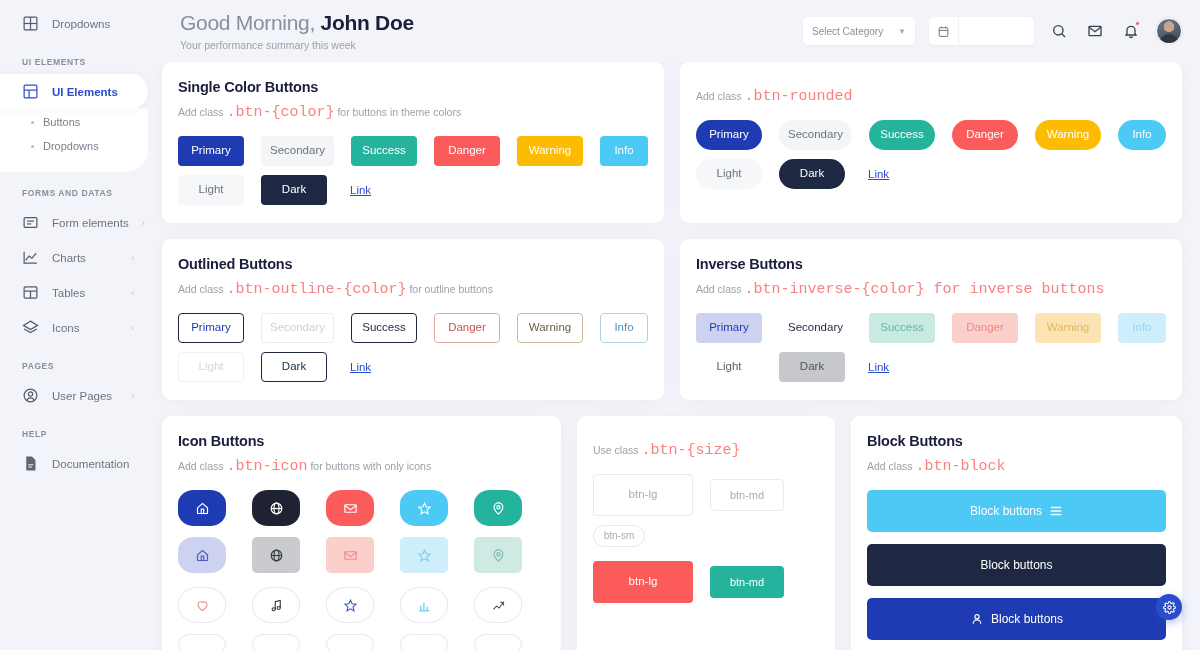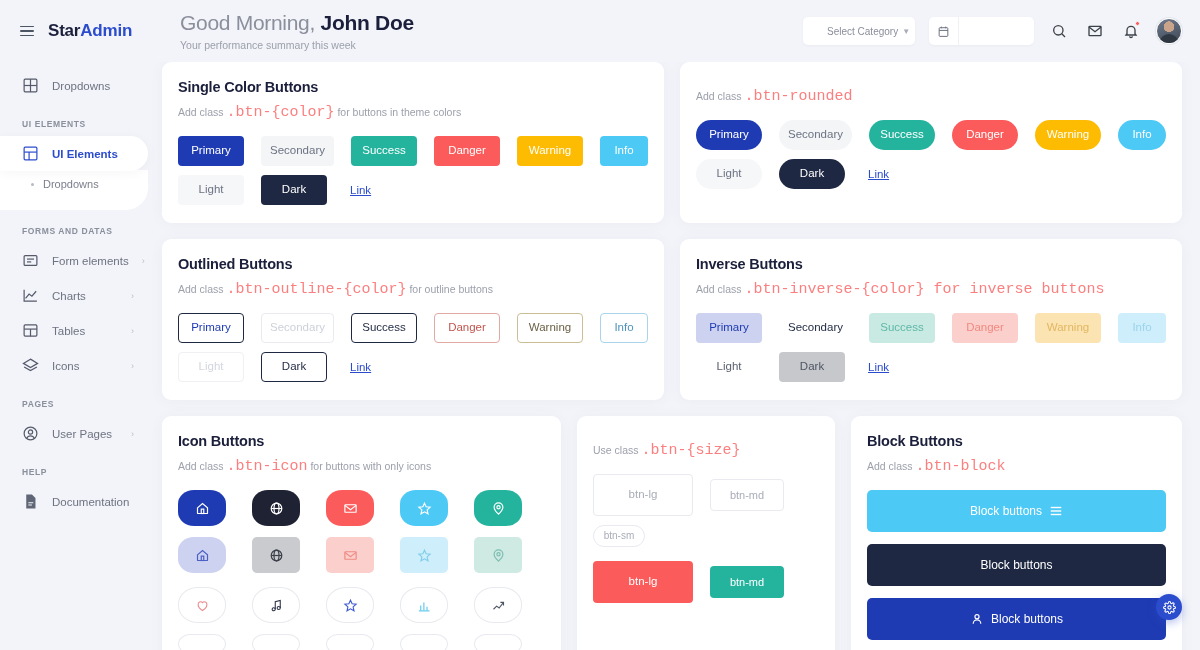--- a/index.html
+++ b/index.html
@@ -65,21 +65,21 @@
     height: 62px; display: flex; align-items: center;
     padding: 0 18px 0 32px; gap: 14px;
   }
   .greet-wrap { flex: 1; min-width:0;}
   .greet { font-size: 21px; color: #8b8f9c; font-weight: 400; letter-spacing:-.3px; line-height:1.1;}
   .greet b { color: #1b1f3b; font-weight: 700; }
   .greet-sub { font-size: 10.5px; color: #9ca0ab; margin-top: 4px; }
 
   .select-cat {
     width: 112px; height: 28px; background: #fff; border-radius: 5px;
-    display: flex; align-items: center; padding: 0 24px; gap:4px;
+    display: flex; align-items: center; padding: 0 9px; gap:4px;
     font-size: 10px; color: #8a8e9a; cursor: pointer;
     box-shadow: 0 1px 3px rgba(0,0,0,.04);
   }
   .select-cat .cv { flex:1; white-space:nowrap; }
   .select-cat .chev { font-size:8px; color:#a7abb6;}
 
   .date-field {
     width: 105px; height: 28px; background: #fff; border-radius: 5px;
     display: flex; align-items: center; cursor: text;
     box-shadow: 0 1px 3px rgba(0,0,0,.04); overflow:hidden;
@@ -166,28 +166,20 @@
   .fab { position:absolute; right:18px; bottom:30px; width:26px; height:26px; border-radius:50%;
      background:#2b4ccd; display:flex; align-items:center; justify-content:center;
      color:#fff; cursor:pointer; box-shadow:0 3px 9px rgba(43,76,205,.35); z-index:20;}
 </style>
 </head>
 <body>
 
 <div class="app">
 
   <aside class="sidebar">
-    <div class="brand-row">
-      <div class="hamburger">
-          <i></i>
-          <i></i>
-          <i></i>
-        </div>
-      <div class="brand"><span class="b1">Star</span><span class="b2">Admin</span></div>
-    </div>
 
     <nav class="nav">
       <div class="nav-item">
         <span class="ico">
           <svg viewBox="0 0 24 24" fill="none" stroke="currentColor" stroke-width="1.7">
               <rect x="3" y="3" width="18" height="18" rx="1.5"></rect>
               <line x1="3" y1="12" x2="21" y2="12"></line>
               <line x1="12" y1="3" x2="12" y2="21"></line>
             </svg>
         </span>
@@ -200,20 +192,24 @@
         <span class="ico">
           <svg viewBox="0 0 24 24" fill="none" stroke="currentColor" stroke-width="1.7">
               <rect x="3" y="3" width="18" height="18" rx="1.5"></rect>
               <line x1="3" y1="10" x2="21" y2="10"></line>
               <line x1="10" y1="10" x2="10" y2="21"></line>
             </svg>
         </span>
         <span class="lbl">UI Elements</span>
       </div>
       <div class="sub-list">
+        <div class="sub-item">
+            <span class="dot"></span>
+            <span>Buttons</span>
+          </div>
         <div class="sub-item">
             <span class="dot"></span>
             <span>Dropdowns</span>
           </div>
       </div>
 
       <div class="nav-cat">FORMS AND DATAS</div>
 
       <div class="nav-item">
         <span class="ico">

